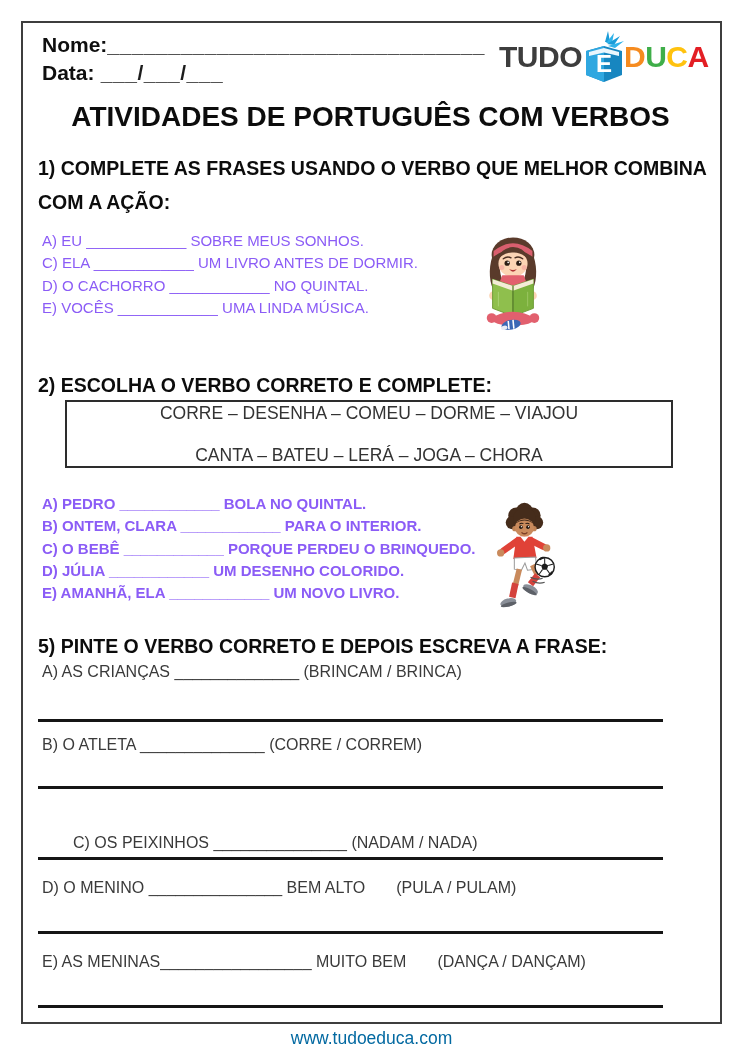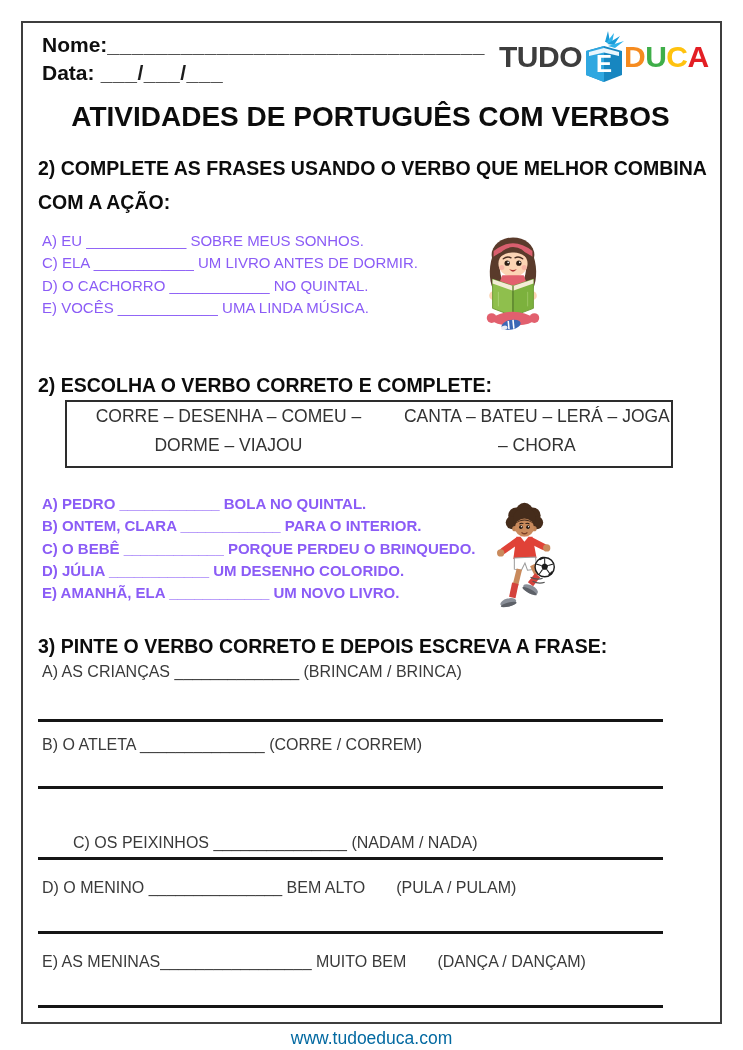--- a/index.html
+++ b/index.html
@@ -31,21 +31,21 @@
   .s1-heading{top:151px;}
   .s2-heading{top:368px;}
   .s3-heading{top:629px;}
   
   .item-list{left:42px;font-size:15px;line-height:22.3px;color:#8b5cf6;white-space:nowrap;}
   .s1-list{top:230px;}
   .s2-list{top:493px;font-weight:bold;}
   
   .word-box{
     left:65px;top:400px;width:604px;height:64px;border:2px solid #2d2d2d;
-    display:flex;justify-content:center;text-align:center;
+    display:flex;flex-direction:column;justify-content:center;text-align:center;
     font-size:17.5px;color:#333;line-height:29px;background:#fff;gap:13px;
   }
   
   .s3-item{left:42px;font-size:16px;color:#3a3a3a;white-space:nowrap;}
   .write-line{left:38px;width:625px;height:0;border-top:3px solid #151515;}
   
   .footer{left:23px;top:1028px;width:697px;text-align:center;font-size:17.5px;color:#0369a1;}
   
   .girl-illustration{left:479px;top:236px;}
   .boy-illustration{left:486px;top:502px;}
@@ -81,21 +81,21 @@
       </svg>
     </span>
     <span class="logo-letter lg-d">D</span>
     <span class="logo-letter lg-u">U</span>
     <span class="logo-letter lg-c">C</span>
     <span class="logo-letter lg-a">A</span>
   </div>
 
   <div class="abs title">ATIVIDADES DE PORTUGUÊS COM VERBOS</div>
 
-  <div class="abs sec-heading s1-heading">2) COMPLETE AS FRASES USANDO O VERBO QUE MELHOR COMBINA COM A AÇÃO:</div>
+  <div class="abs sec-heading s1-heading">1) COMPLETE AS FRASES USANDO O VERBO QUE MELHOR COMBINA COM A AÇÃO:</div>
   <div class="abs item-list s1-list">
     <div>A) EU ____________ SOBRE MEUS SONHOS.</div>
     <div>C) ELA ____________ UM LIVRO ANTES DE DORMIR.</div>
     <div>D) O CACHORRO ____________ NO QUINTAL.</div>
     <div>E) VOCÊS ____________ UMA LINDA MÚSICA.</div>
   </div>
 
   <div class="abs girl-illustration">
     <svg width="68" height="98" viewBox="0 0 70 100">
 
@@ -217,21 +217,21 @@
       <path d="M55.8 66.5 L52.5 71" stroke="#1c1c1c" stroke-width="1"></path>
       <path d="M54.5 62.5 L49.5 61" stroke="#1c1c1c" stroke-width="1"></path>
       <path d="M53 56.5 a9.5 9.5 0 0 1 4 -2" stroke="#1c1c1c" stroke-width="2" fill="none"></path>
       <path d="M65.5 68.5 a9.5 9.5 0 0 1 -3.5 3.5" stroke="#1c1c1c" stroke-width="2" fill="none"></path>
 
       <path d="M44 74 Q50 77 56 75" stroke="#555" stroke-width="1.2" fill="none"></path>
       <path d="M46 78 Q52 81 58 79" stroke="#555" stroke-width="1.2" fill="none"></path>
     </svg>
   </div>
 
-  <div class="abs sec-heading s3-heading">3) PINTE O VERBO CORRETO E DEPOIS ESCREVA A FRASE:</div>
+  <div class="abs sec-heading s3-heading">5) PINTE O VERBO CORRETO E DEPOIS ESCREVA A FRASE:</div>
 
   <div class="abs s3-item" style="top:663px;">A) AS CRIANÇAS ______________ (BRINCAM / BRINCA)</div>
   <div class="abs write-line" style="top:719px;"></div>
 
   <div class="abs s3-item" style="top:736px;">B) O ATLETA ______________ (CORRE / CORREM)</div>
   <div class="abs write-line" style="top:786px;"></div>
 
   <div class="abs s3-item" style="top:834px;margin-left:31px;">C) OS PEIXINHOS _______________ (NADAM / NADA)</div>
   <div class="abs write-line" style="top:857px;"></div>
 

